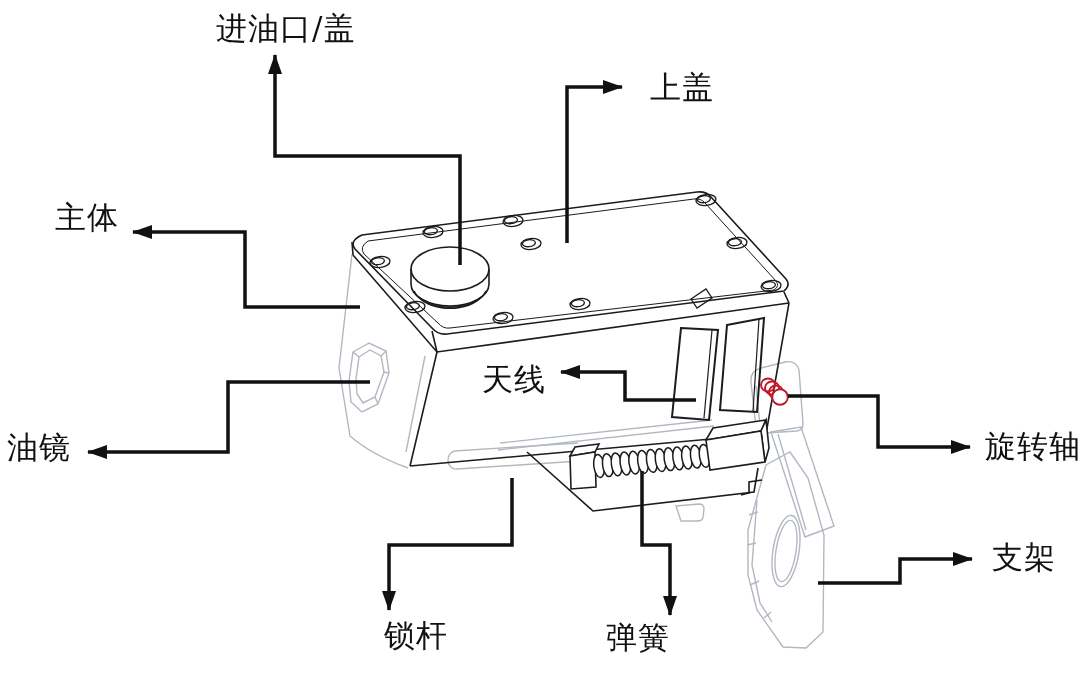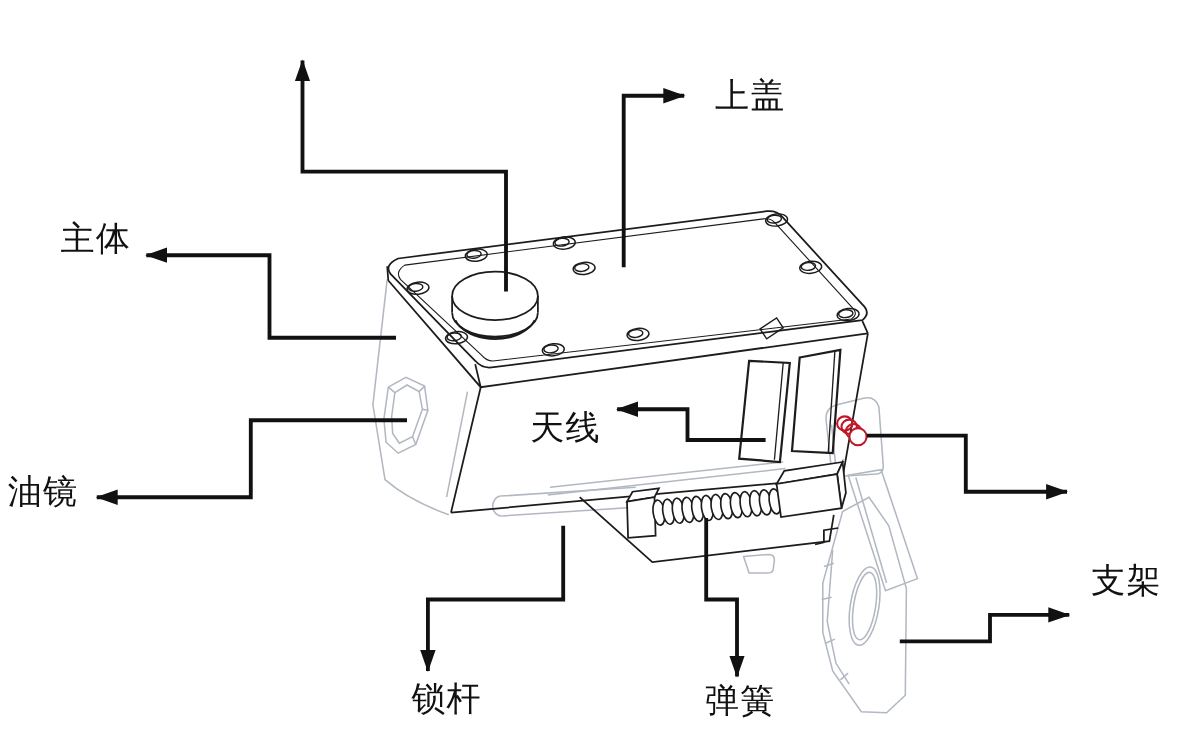--- a/index.html
+++ b/index.html
@@ -168,21 +168,23 @@
     <path marker-end="url(#arw)" d="M360,307 L245,307 L245,232 L133,232"></path>
     <path marker-end="url(#arw)" d="M370,382 L228,382 L228,452 L88,452"></path>
     <path marker-end="url(#arw)" d="M696,400 L625,400 L625,372 L561,372"></path>
     <path marker-end="url(#arw)" d="M788,396 L878,396 L878,447 L970,447"></path>
     <path marker-end="url(#arw)" d="M818,583 L900,583 L900,559 L972,559"></path>
     <path marker-end="url(#arw)" d="M512,478 L512,545 L389,545 L389,610"></path>
     <path marker-end="url(#arw)" d="M642,471 L642,545 L670,545 L670,615"></path>
   </g>
 </svg>
 
+<div class="lbl" style="left:216px;top:11px">进油口/盖</div>
 <div class="lbl" style="left:650px;top:70px">上盖</div>
 <div class="lbl" style="left:55px;top:200px">主体</div>
-<div class="lbl" style="left:482px;top:372px">天线</div>
+<div class="lbl" style="left:482px;top:362px">天线</div>
 <div class="lbl" style="left:7px;top:430px">油镜</div>
-<div class="lbl" style="left:992px;top:511px">支架</div>
-<div class="lbl" style="left:374px;top:618px">锁杆</div>
-<div class="lbl" style="left:641px;top:620px">弹簧</div>
+<div class="lbl" style="left:985px;top:429px">旋转轴</div>
+<div class="lbl" style="left:992px;top:540px">支架</div>
+<div class="lbl" style="left:384px;top:618px">锁杆</div>
+<div class="lbl" style="left:606px;top:620px">弹簧</div>
 
 </div>
 
 </body></html>

